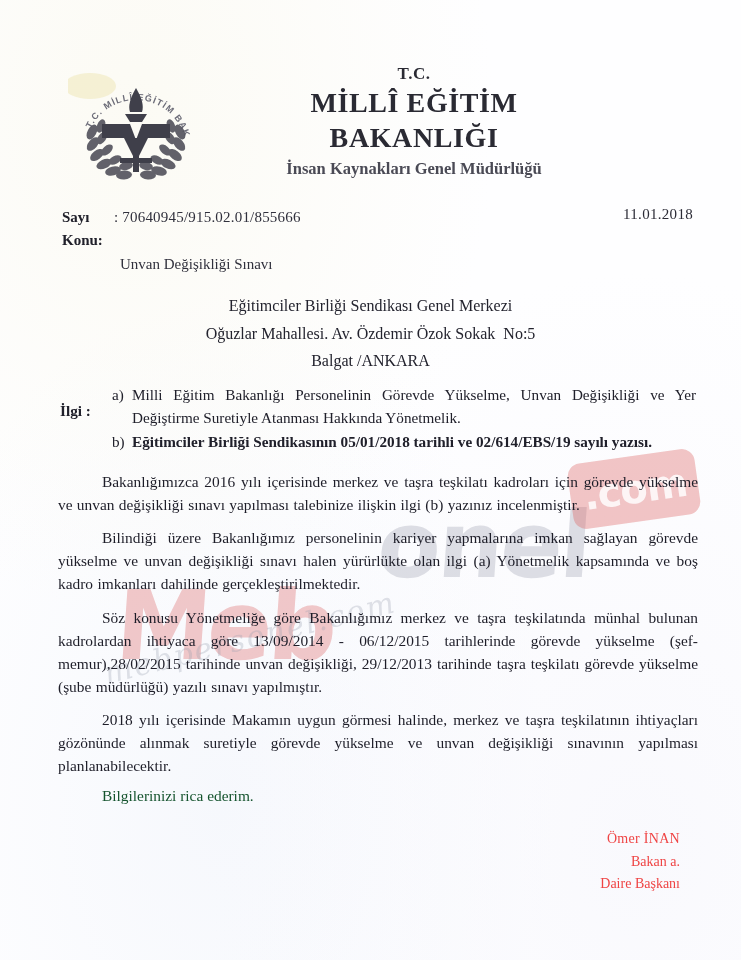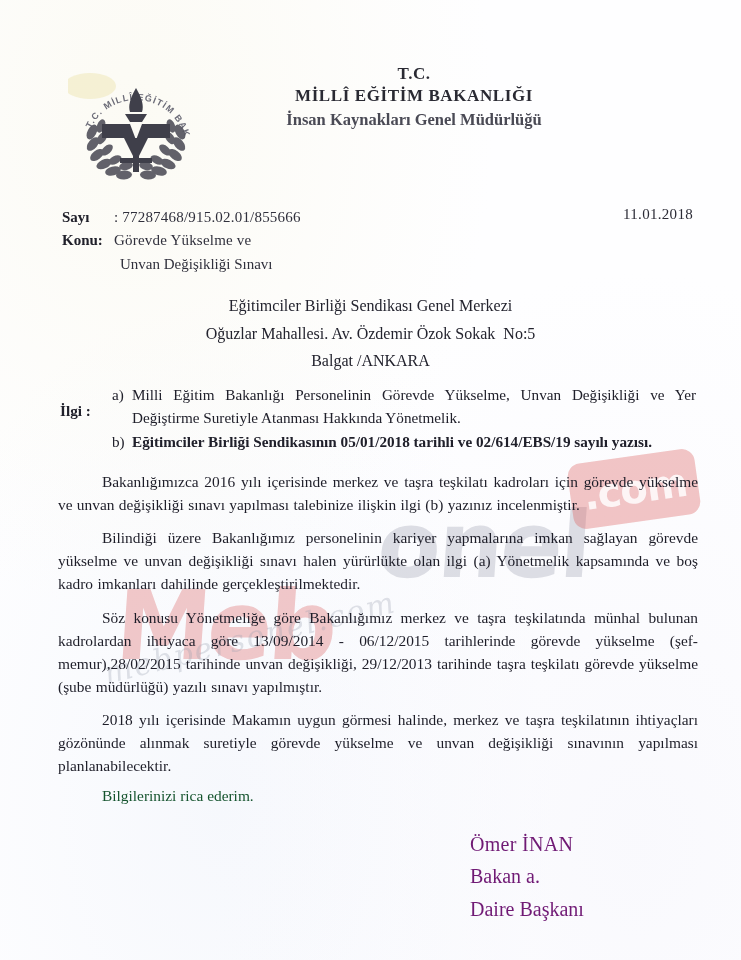--- a/index.html
+++ b/index.html
@@ -128,21 +128,21 @@
   .tc-line {
     font-family: "Liberation Serif", serif;
     font-weight: 700;
     font-size: 17px;
     letter-spacing: 0.5px;
     line-height: 1.15;
   }
   .ministry-line {
     font-family: "Liberation Serif", serif;
     font-weight: 700;
-    font-size: 17px;
+    font-size: 28px;
     letter-spacing: 0.6px;
     line-height: 1.25;
     margin-top: 1px;
   }
   .dept-line {
     font-family: "Liberation Serif", serif;
     font-weight: 700;
     font-size: 16.5px;
     color: #4a4a55;
     line-height: 1.3;
@@ -238,24 +238,24 @@
     font-size: 15.4px;
     text-indent: 44px;
     color: #14532d;
   }
 
   
   .signature {
     position: absolute;
     left: 470px; top: 828px;
     width: 210px;
-    text-align: left;
-    font-size: 20px;
+    text-align: right;
+    font-size: 14px;
     line-height: 1.62;
-    color: #701a75;
+    color: #ef4444;
   }
   .sig-name { letter-spacing: 0.3px; }
   .sig-role { }
   .sig-title { }
 </style>
 </head>
 <body>
 
 <div id="page">
 
@@ -332,25 +332,24 @@
       <div class="head-titles">
         <div class="tc-line">T.C.</div>
         <div class="ministry-line">MİLLÎ EĞİTİM BAKANLIĞI</div>
         <div class="dept-line">İnsan Kaynakları Genel Müdürlüğü</div>
       </div>
     </div>
 
     <div class="meta-block">
       <div class="meta-row">
         <span class="meta-label">Sayı</span>
-        <span class="meta-value">: 77287468/915.02.01/855666</span>
+        <span class="meta-value">: 70640945/915.02.01/855666</span>
       </div>
       <div class="meta-row">
         <span class="meta-label">Konu:</span>
-        <span class="meta-value">Görevde Yükselme ve</span>
       </div>
       <span class="meta-value2">Unvan Değişikliği Sınavı</span>
     </div>
 
     <div class="doc-date">11.01.2018</div>
 
     <div class="addressee">
       <div>Eğitimciler Birliği Sendikası Genel Merkezi</div>
       <div>Oğuzlar Mahallesi. Av. Özdemir Özok Sokak  No:5</div>
       <div>Balgat /ANKARA</div>

